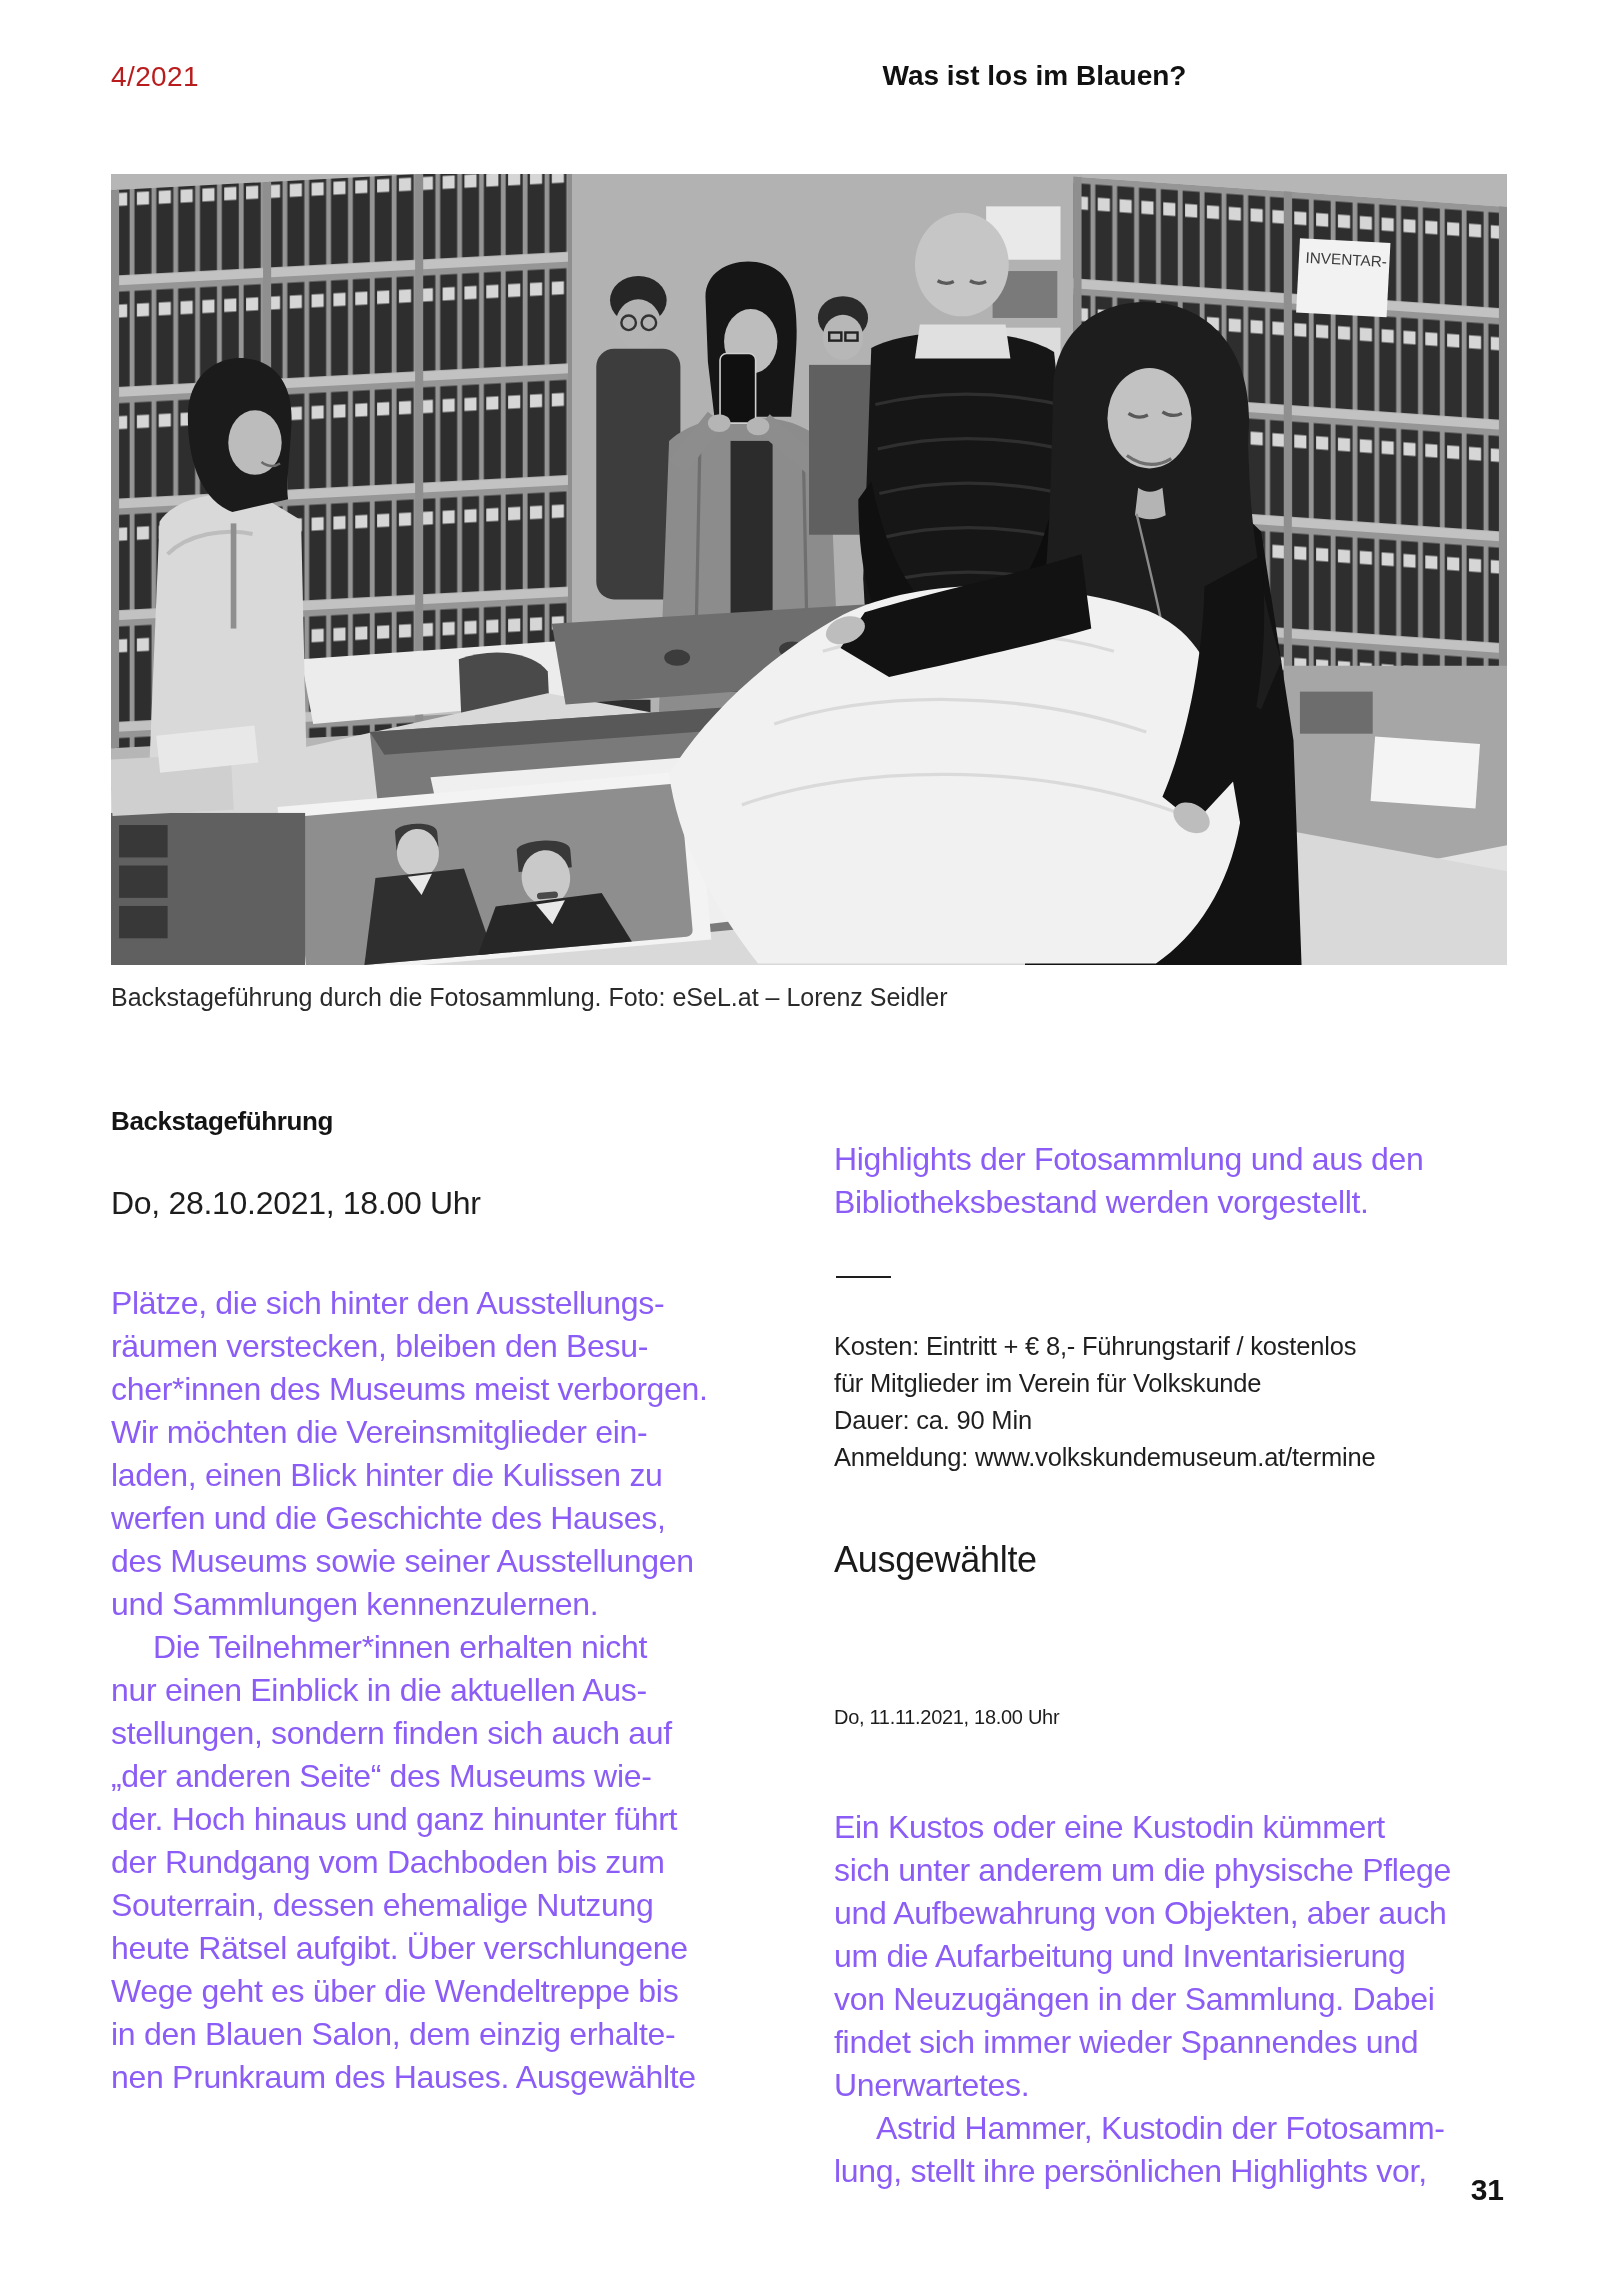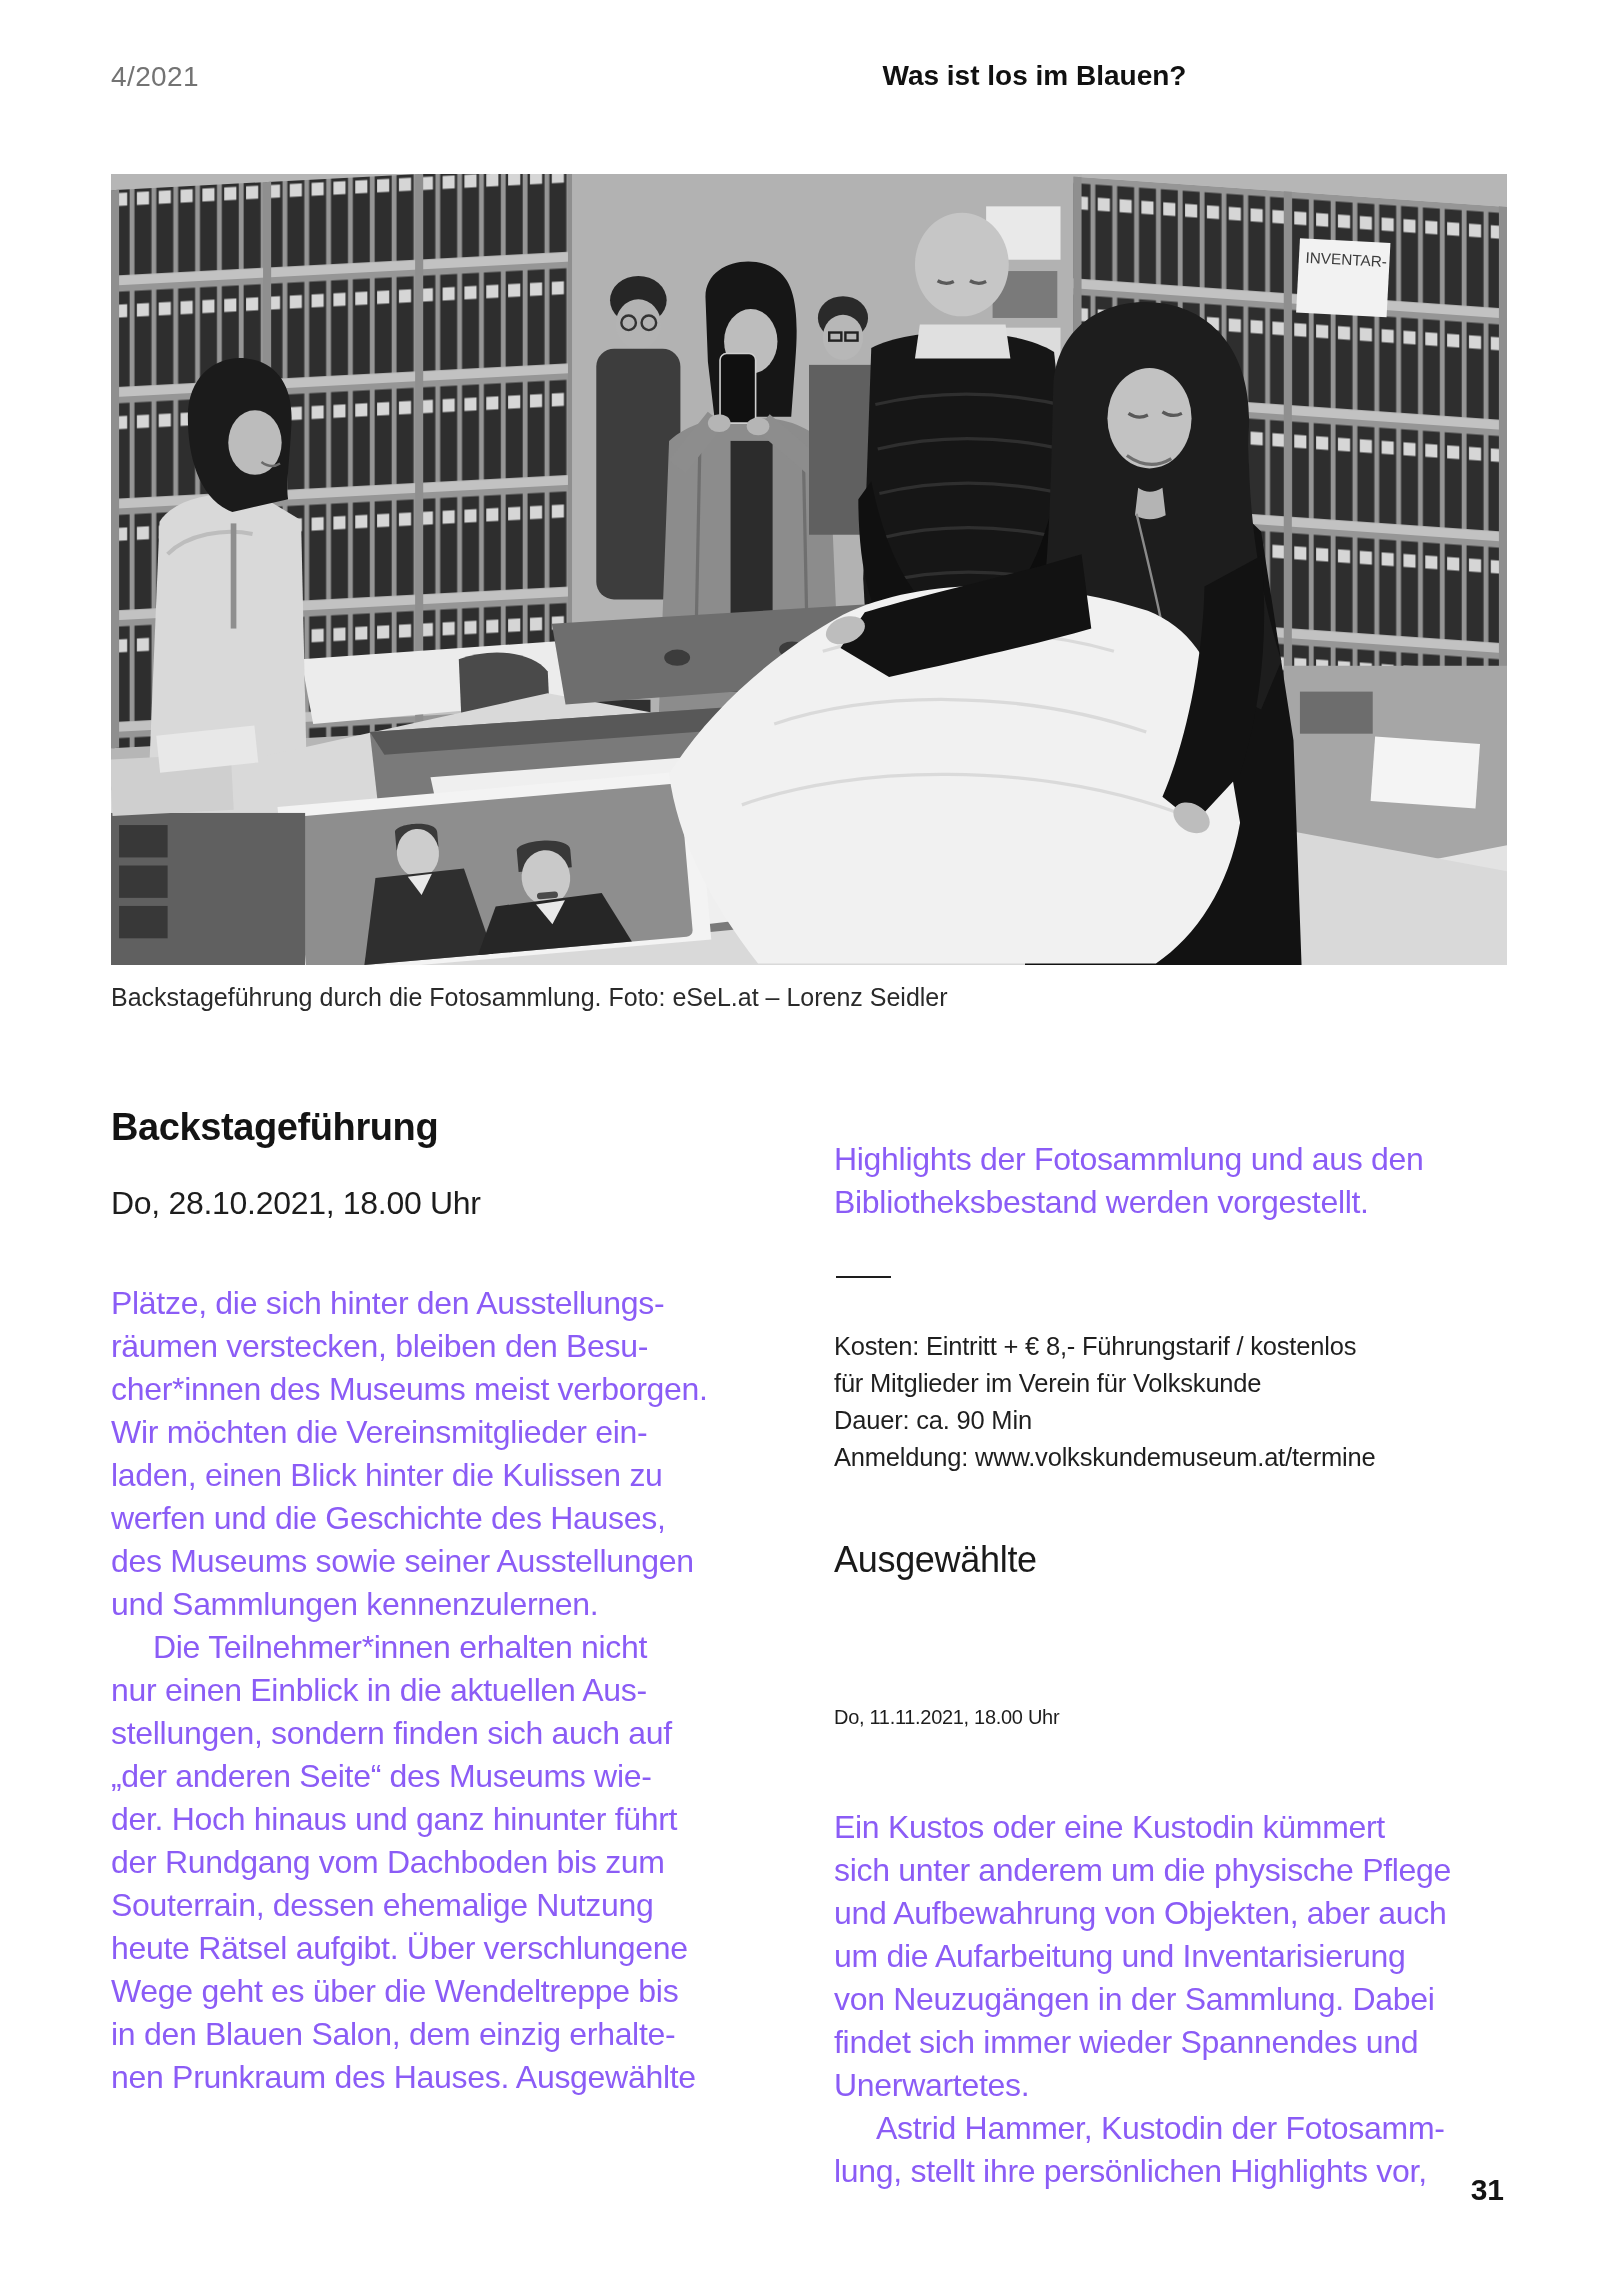--- a/index.html
+++ b/index.html
@@ -1,23 +1,23 @@
 <!DOCTYPE html>
 <html style="font-size:13px"><head>
 <meta charset="utf-8">
 <style>
   html,body{margin:0;padding:0;background:#ffffff;}
   .page{position:relative;width:1617px;height:2295px;background:#ffffff;overflow:hidden;
         font-family:"Liberation Sans",sans-serif;color:#1d1d1d;}
   .abs{position:absolute;}
-  .hdr-issue{left:111px;top:61px;font-size:28px;letter-spacing:0.4px;color:#737373;}
+  .hdr-issue{left:111px;top:61px;font-size:28px;letter-spacing:0.4px;color:#b91c1c;}
   .hdr-title{left:873px;top:60px;width:323px;text-align:center;font-size:28px;font-weight:bold;color:#111;}
   .photo-frame{left:111px;top:174px;width:1396px;height:791px;background:#9a9a9a;overflow:hidden;}
   .caption{left:111px;top:983px;width:1375px;font-size:25px;color:#2a2a2a;}
-  .lc-head{left:111px;top:1106px;width:663px;font-size:38px;font-weight:bold;letter-spacing:-0.4px;color:#141414;}
+  .lc-head{left:111px;top:1106px;width:663px;font-size:26px;font-weight:bold;letter-spacing:-0.4px;color:#141414;}
   .lc-date{left:111px;top:1185px;width:663px;font-size:32px;letter-spacing:-0.3px;}
   .bodytxt{font-size:32px;line-height:43px;letter-spacing:-0.3px;white-space:pre-line;color:#8b5cf6;}
   .lc-body{left:111px;top:1282px;width:671px;}
   .indent{text-indent:42px;}
   p{margin:0;}
   .rc-cont{left:834px;top:1138px;width:671px;}
   .rc-rule{left:836px;top:1276px;width:55px;height:0;border-top:2.4px solid #1d1d1d;}
   .rc-info{left:834px;top:1328px;width:671px;font-size:25.5px;line-height:37px;letter-spacing:-0.2px;white-space:pre-line;color:#1f1f1f;}
   .rc-kicker{left:834px;top:1539px;width:671px;font-size:36px;letter-spacing:-0.3px;color:#1a1a1a;}
   .rc-title{left:834px;top:1586px;width:671px;font-size:38px;font-weight:bold;line-height:46px;letter-spacing:-0.4px;white-space:pre-line;color:#141414;}

